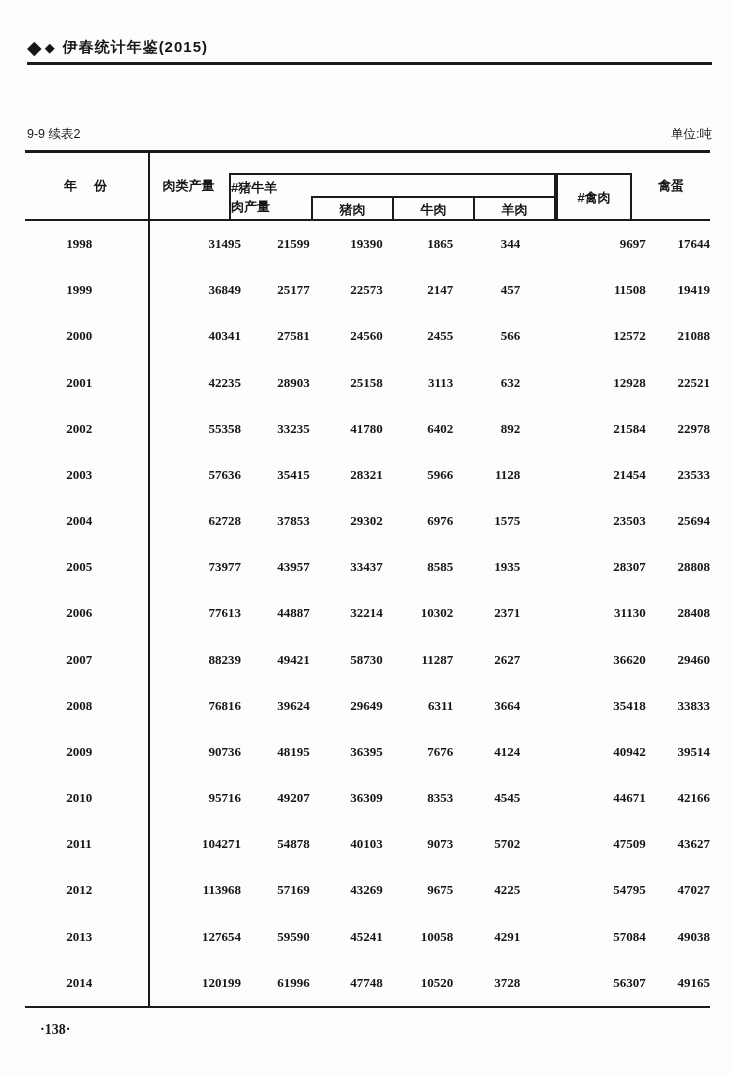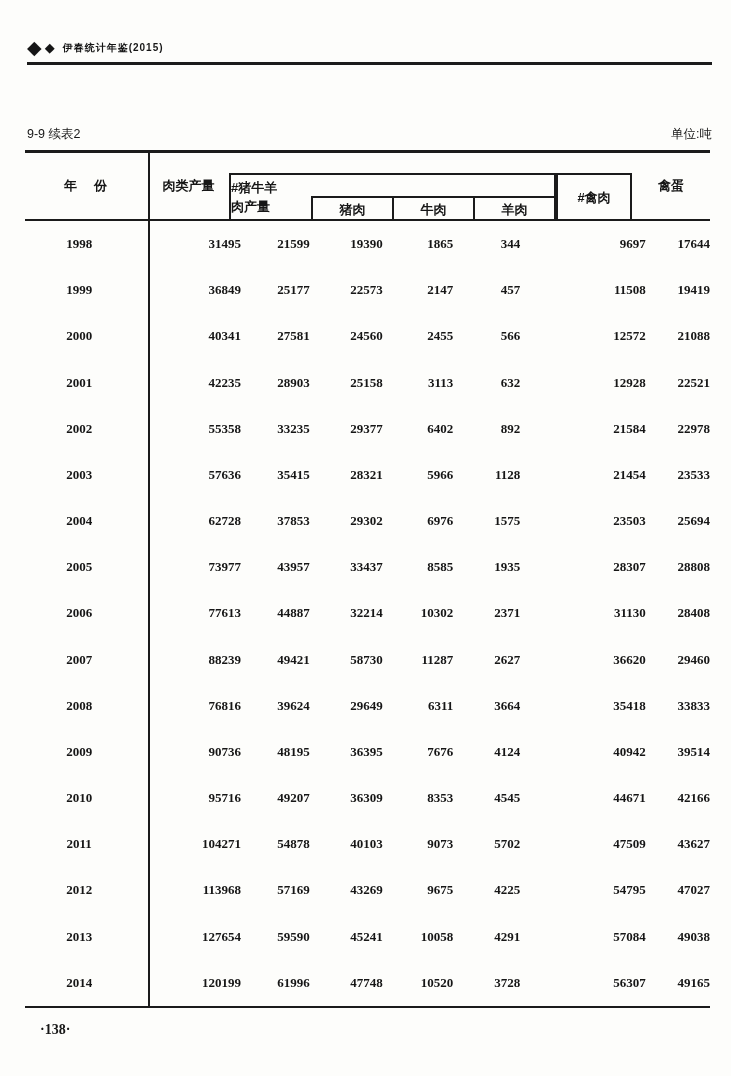--- a/index.html
+++ b/index.html
@@ -20,21 +20,21 @@
     width: 685px;
     border-bottom: 3px solid #1b1b1b;
     padding-bottom: 5px;
     display: flex;
     align-items: center;
     gap: 3px;
     font-weight: bold;
   }
   .diamond-lg { font-size: 19px; line-height: 19px; }
   .diamond-sm { font-size: 13px; line-height: 13px; margin-right: 5px; }
-  .doc-title  { font-size: 10px; letter-spacing: 1px; }
+  .doc-title  { font-size: 15px; letter-spacing: 1px; }
 
   
   .table-meta {
     position: absolute;
     left: 27px; top: 126px;
     width: 685px;
     display: flex;
     justify-content: space-between;
     font-size: 12.5px;
     font-weight: normal;
@@ -222,21 +222,21 @@
           <div class="cell num c2">25158</div>
           <div class="cell num c3">3113</div>
           <div class="cell num c4">632</div>
           <div class="cell num c5">12928</div>
           <div class="cell num c6">22521</div>
         </div>
         <div class="trow">
           <div class="cell year">2002</div>
           <div class="cell num c0">55358</div>
           <div class="cell num c1">33235</div>
-          <div class="cell num c2">29377</div>
+          <div class="cell num c2">41780</div>
           <div class="cell num c3">6402</div>
           <div class="cell num c4">892</div>
           <div class="cell num c5">21584</div>
           <div class="cell num c6">22978</div>
         </div>
         <div class="trow">
           <div class="cell year">2003</div>
           <div class="cell num c0">57636</div>
           <div class="cell num c1">35415</div>
           <div class="cell num c2">28321</div>

